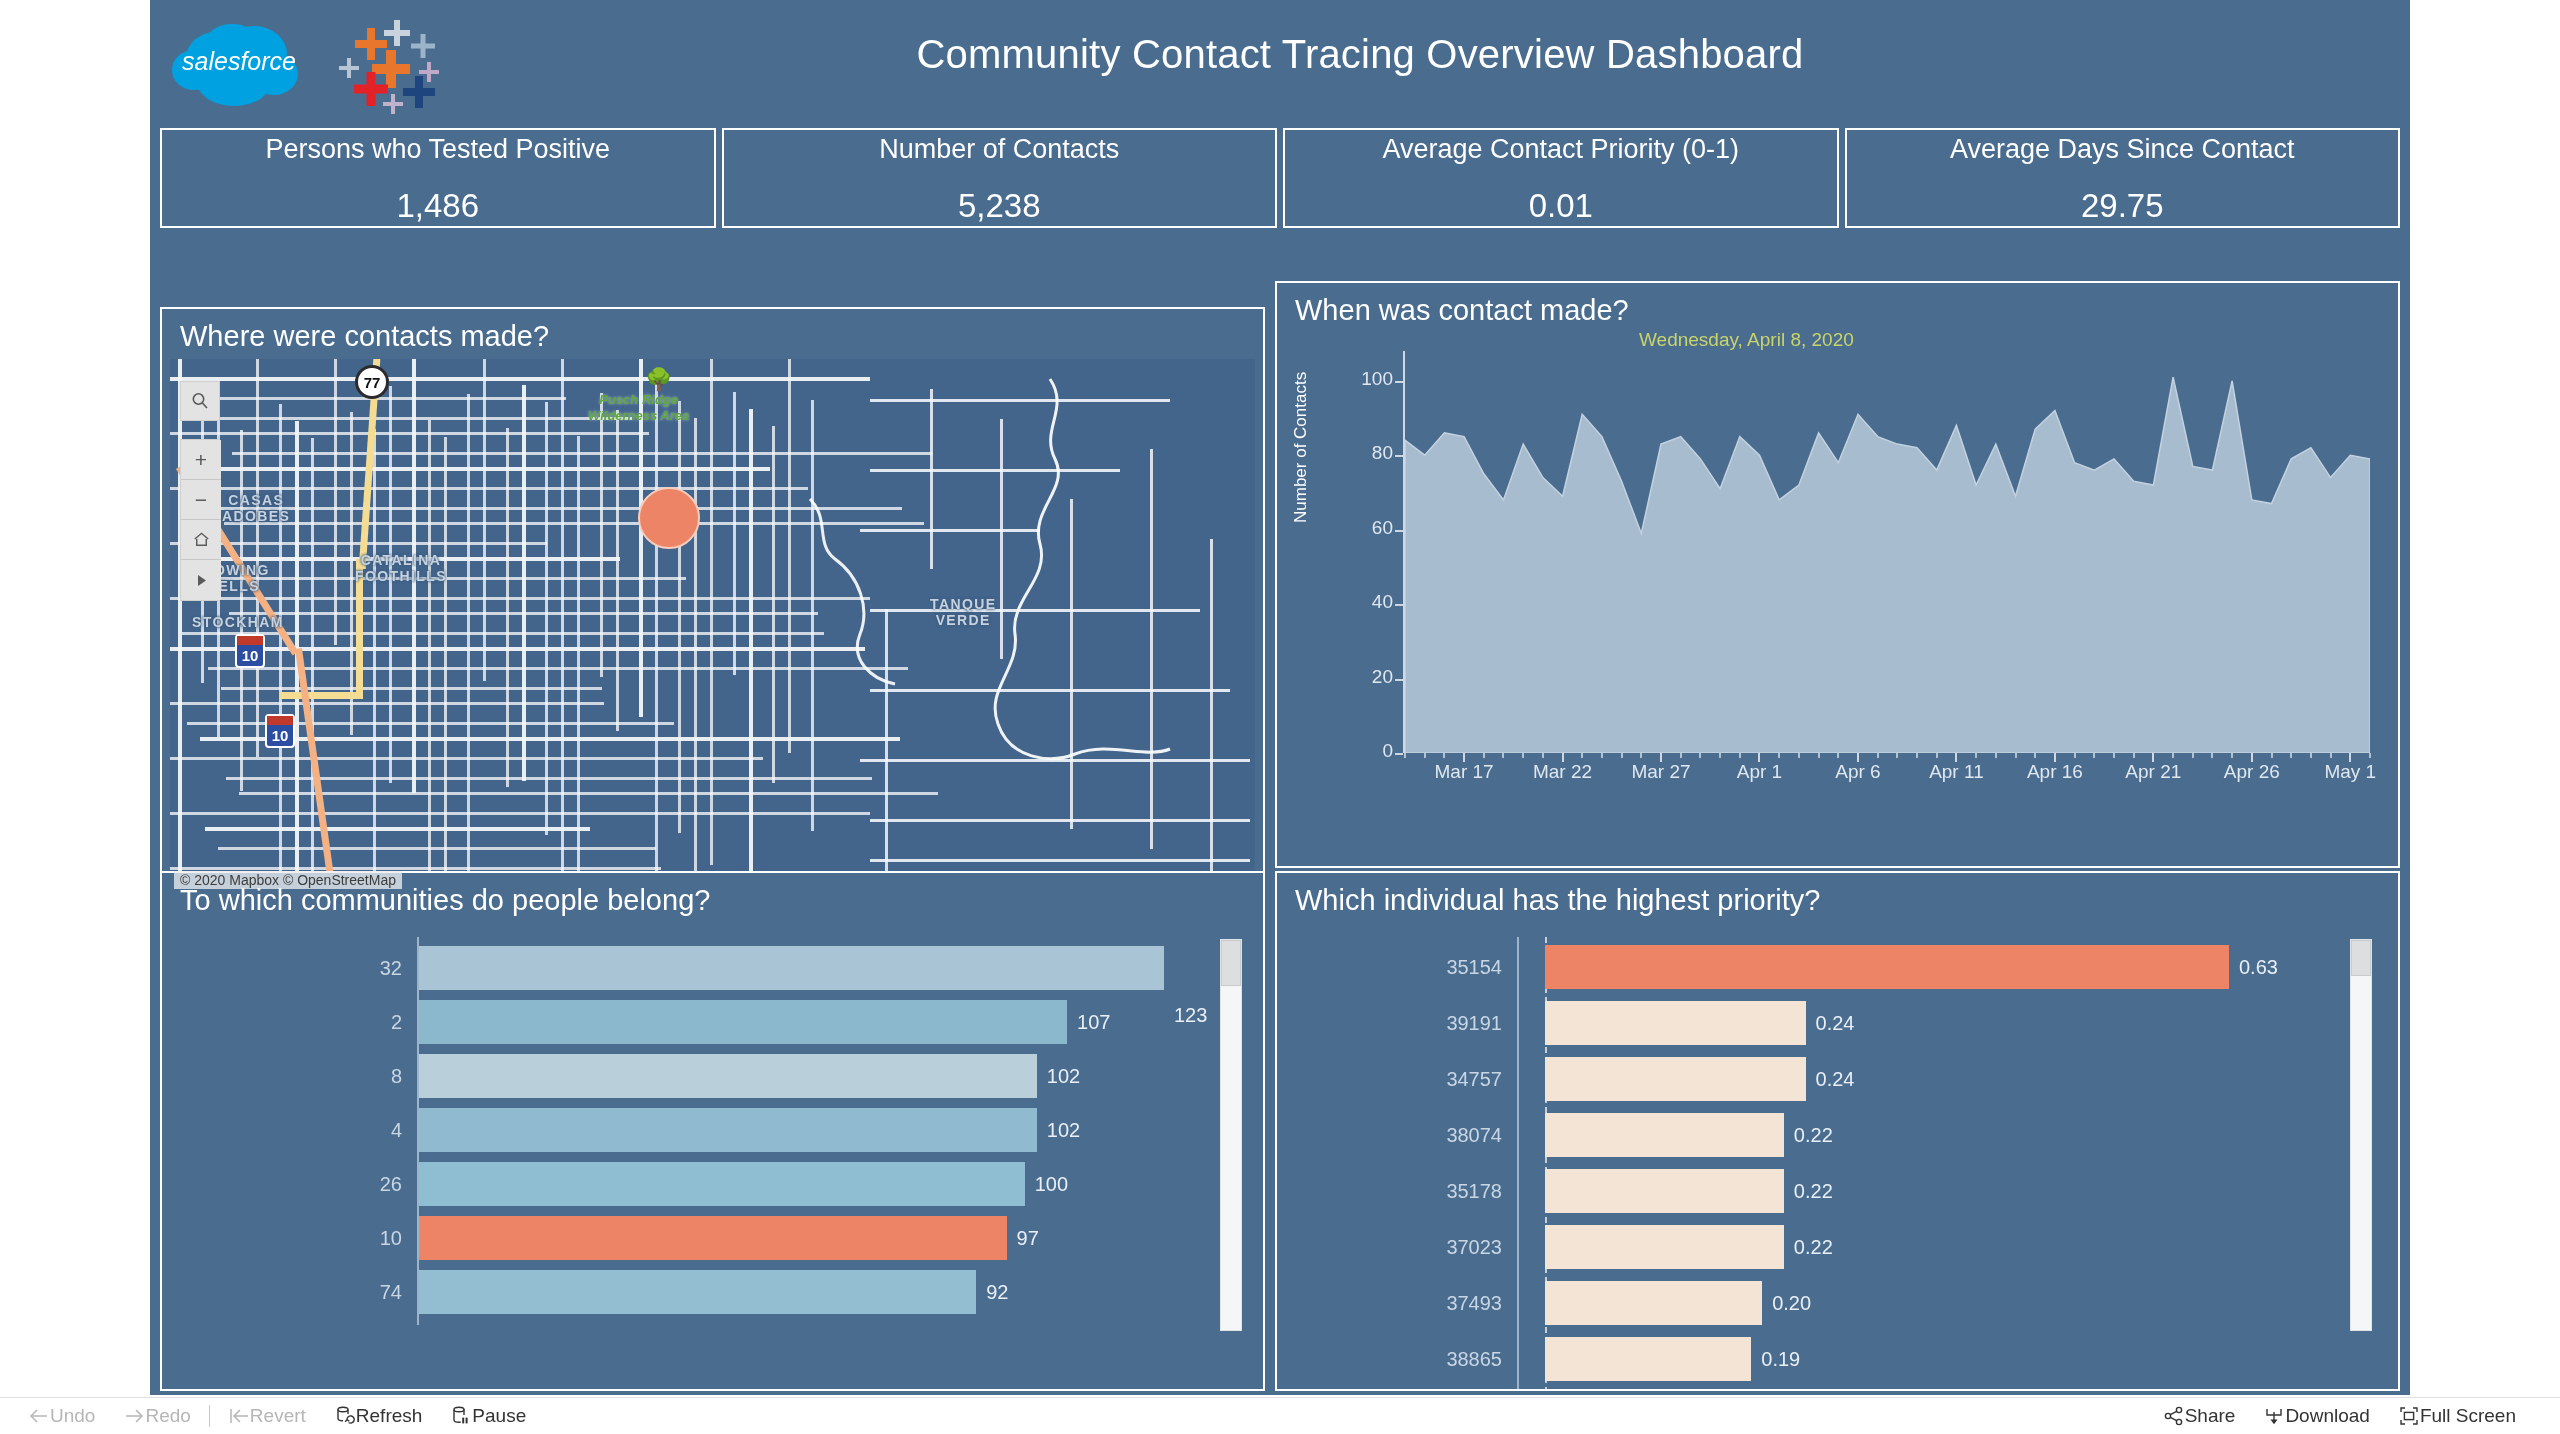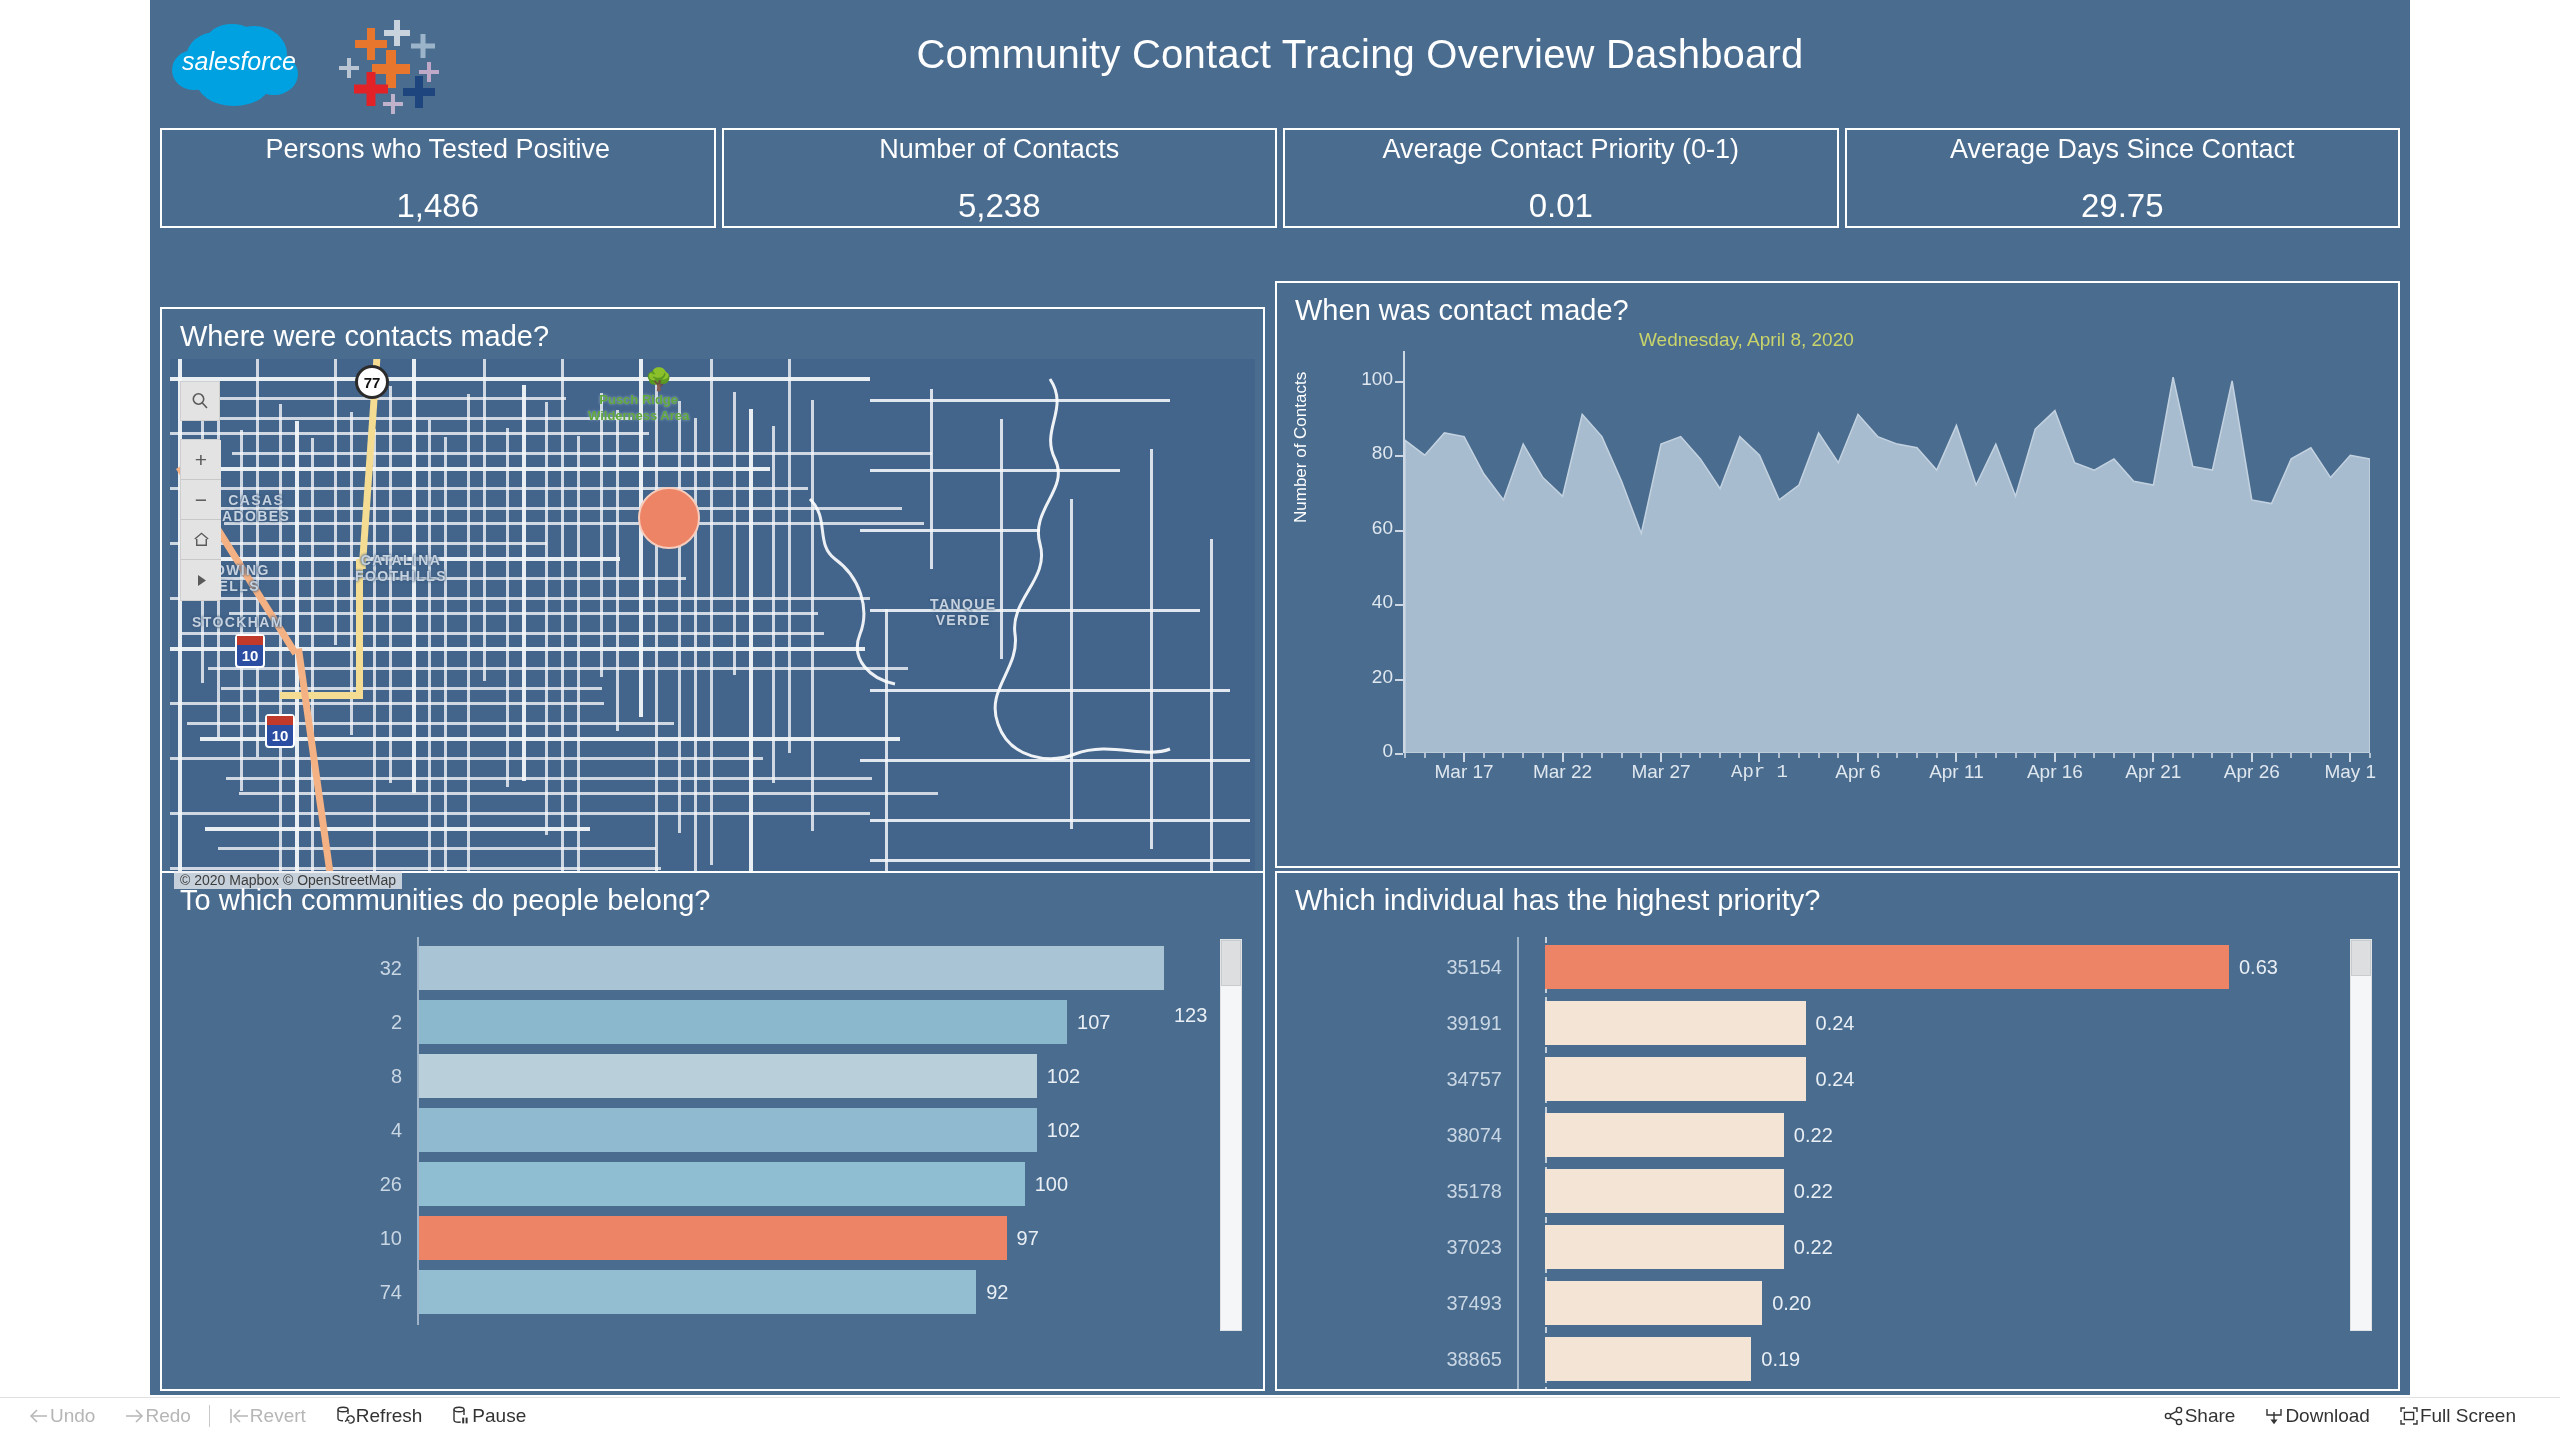--- a/index.html
+++ b/index.html
@@ -115,20 +115,21 @@
     line-height: 1.15;
     white-space: nowrap;
   }
   .park-label {
     position: absolute;
     color: #5fa83c;
     font-size: 13px; font-weight: bold;
     text-align: center; line-height: 1.2;
     text-shadow: 0 0 3px #ffffff88;
     white-space: nowrap;
+    font-style: italic;
   }
   .tree-icon { position: absolute; color:#3b8a2c; font-size: 22px; }
 
   .map-blob {
     position: absolute;
     background: #ed8466;
     border-radius: 50%;
     border: 2px solid #f7cdbd;
   }
 
@@ -513,21 +514,21 @@
             <path d="M 0 402 L 0.0 89.3 L 19.7 104.2 L 39.4 81.9 L 59.1 85.6 L 78.8 122.8 L 98.5 148.9 L 118.2 93.1 L 137.9 126.6 L 157.6 145.2 L 177.2 63.3 L 196.9 85.6 L 216.6 130.3 L 236.3 182.4 L 256.0 93.1 L 275.7 85.6 L 295.4 107.9 L 315.1 137.7 L 334.8 85.6 L 354.5 104.2 L 374.2 148.9 L 393.9 134.0 L 413.6 81.9 L 433.3 111.7 L 453.0 63.3 L 472.7 85.6 L 492.3 93.1 L 512.0 96.8 L 531.7 119.1 L 551.4 74.4 L 571.1 134.0 L 590.8 93.1 L 610.5 145.2 L 630.2 78.2 L 649.9 59.6 L 669.6 111.7 L 689.3 119.1 L 709.0 107.9 L 728.7 130.3 L 748.4 134.0 L 768.1 26.1 L 787.8 115.4 L 807.4 119.1 L 827.1 29.8 L 846.8 148.9 L 866.5 152.6 L 886.2 107.9 L 905.9 96.8 L 925.6 126.6 L 945.3 104.2 L 965.0 107.9 L 965 402 Z" fill="#a8bccf" stroke="#c3d2e0" stroke-width="1.5"></path>
           </svg>
         <div class="annot-date" style="left:362px; top:-4px;">Wednesday, April 8, 2020</div>
         <div id="area-xticks">
             <div class="xtick-label" style="left: 187.082px; top: 428px;">Mar 17</div>
             <div class="xtick-mark" style="left: 186.082px; top: 420px; height: 9px;"></div>
             <div class="xtick-label" style="left: 285.551px; top: 428px;">Mar 22</div>
             <div class="xtick-mark" style="left: 284.551px; top: 420px; height: 9px;"></div>
             <div class="xtick-label" style="left: 384.02px; top: 428px;">Mar 27</div>
             <div class="xtick-mark" style="left: 383.02px; top: 420px; height: 9px;"></div>
-            <div class="xtick-label" style="left: 482.49px; top: 428px; font-family: Liberation Mono, monospace;">Apr 1</div>
+            <div class="xtick-label" style="left: 482.49px; top: 428px;">Apr 1</div>
             <div class="xtick-mark" style="left: 481.49px; top: 420px; height: 9px;"></div>
             <div class="xtick-label" style="left: 580.959px; top: 428px;">Apr 6</div>
             <div class="xtick-mark" style="left: 579.959px; top: 420px; height: 9px;"></div>
             <div class="xtick-label" style="left: 679.429px; top: 428px;">Apr 11</div>
             <div class="xtick-mark" style="left: 678.429px; top: 420px; height: 9px;"></div>
             <div class="xtick-label" style="left: 777.898px; top: 428px;">Apr 16</div>
             <div class="xtick-mark" style="left: 776.898px; top: 420px; height: 9px;"></div>
             <div class="xtick-label" style="left: 876.367px; top: 428px;">Apr 21</div>
             <div class="xtick-mark" style="left: 875.367px; top: 420px; height: 9px;"></div>
             <div class="xtick-label" style="left: 974.837px; top: 428px;">Apr 26</div>

